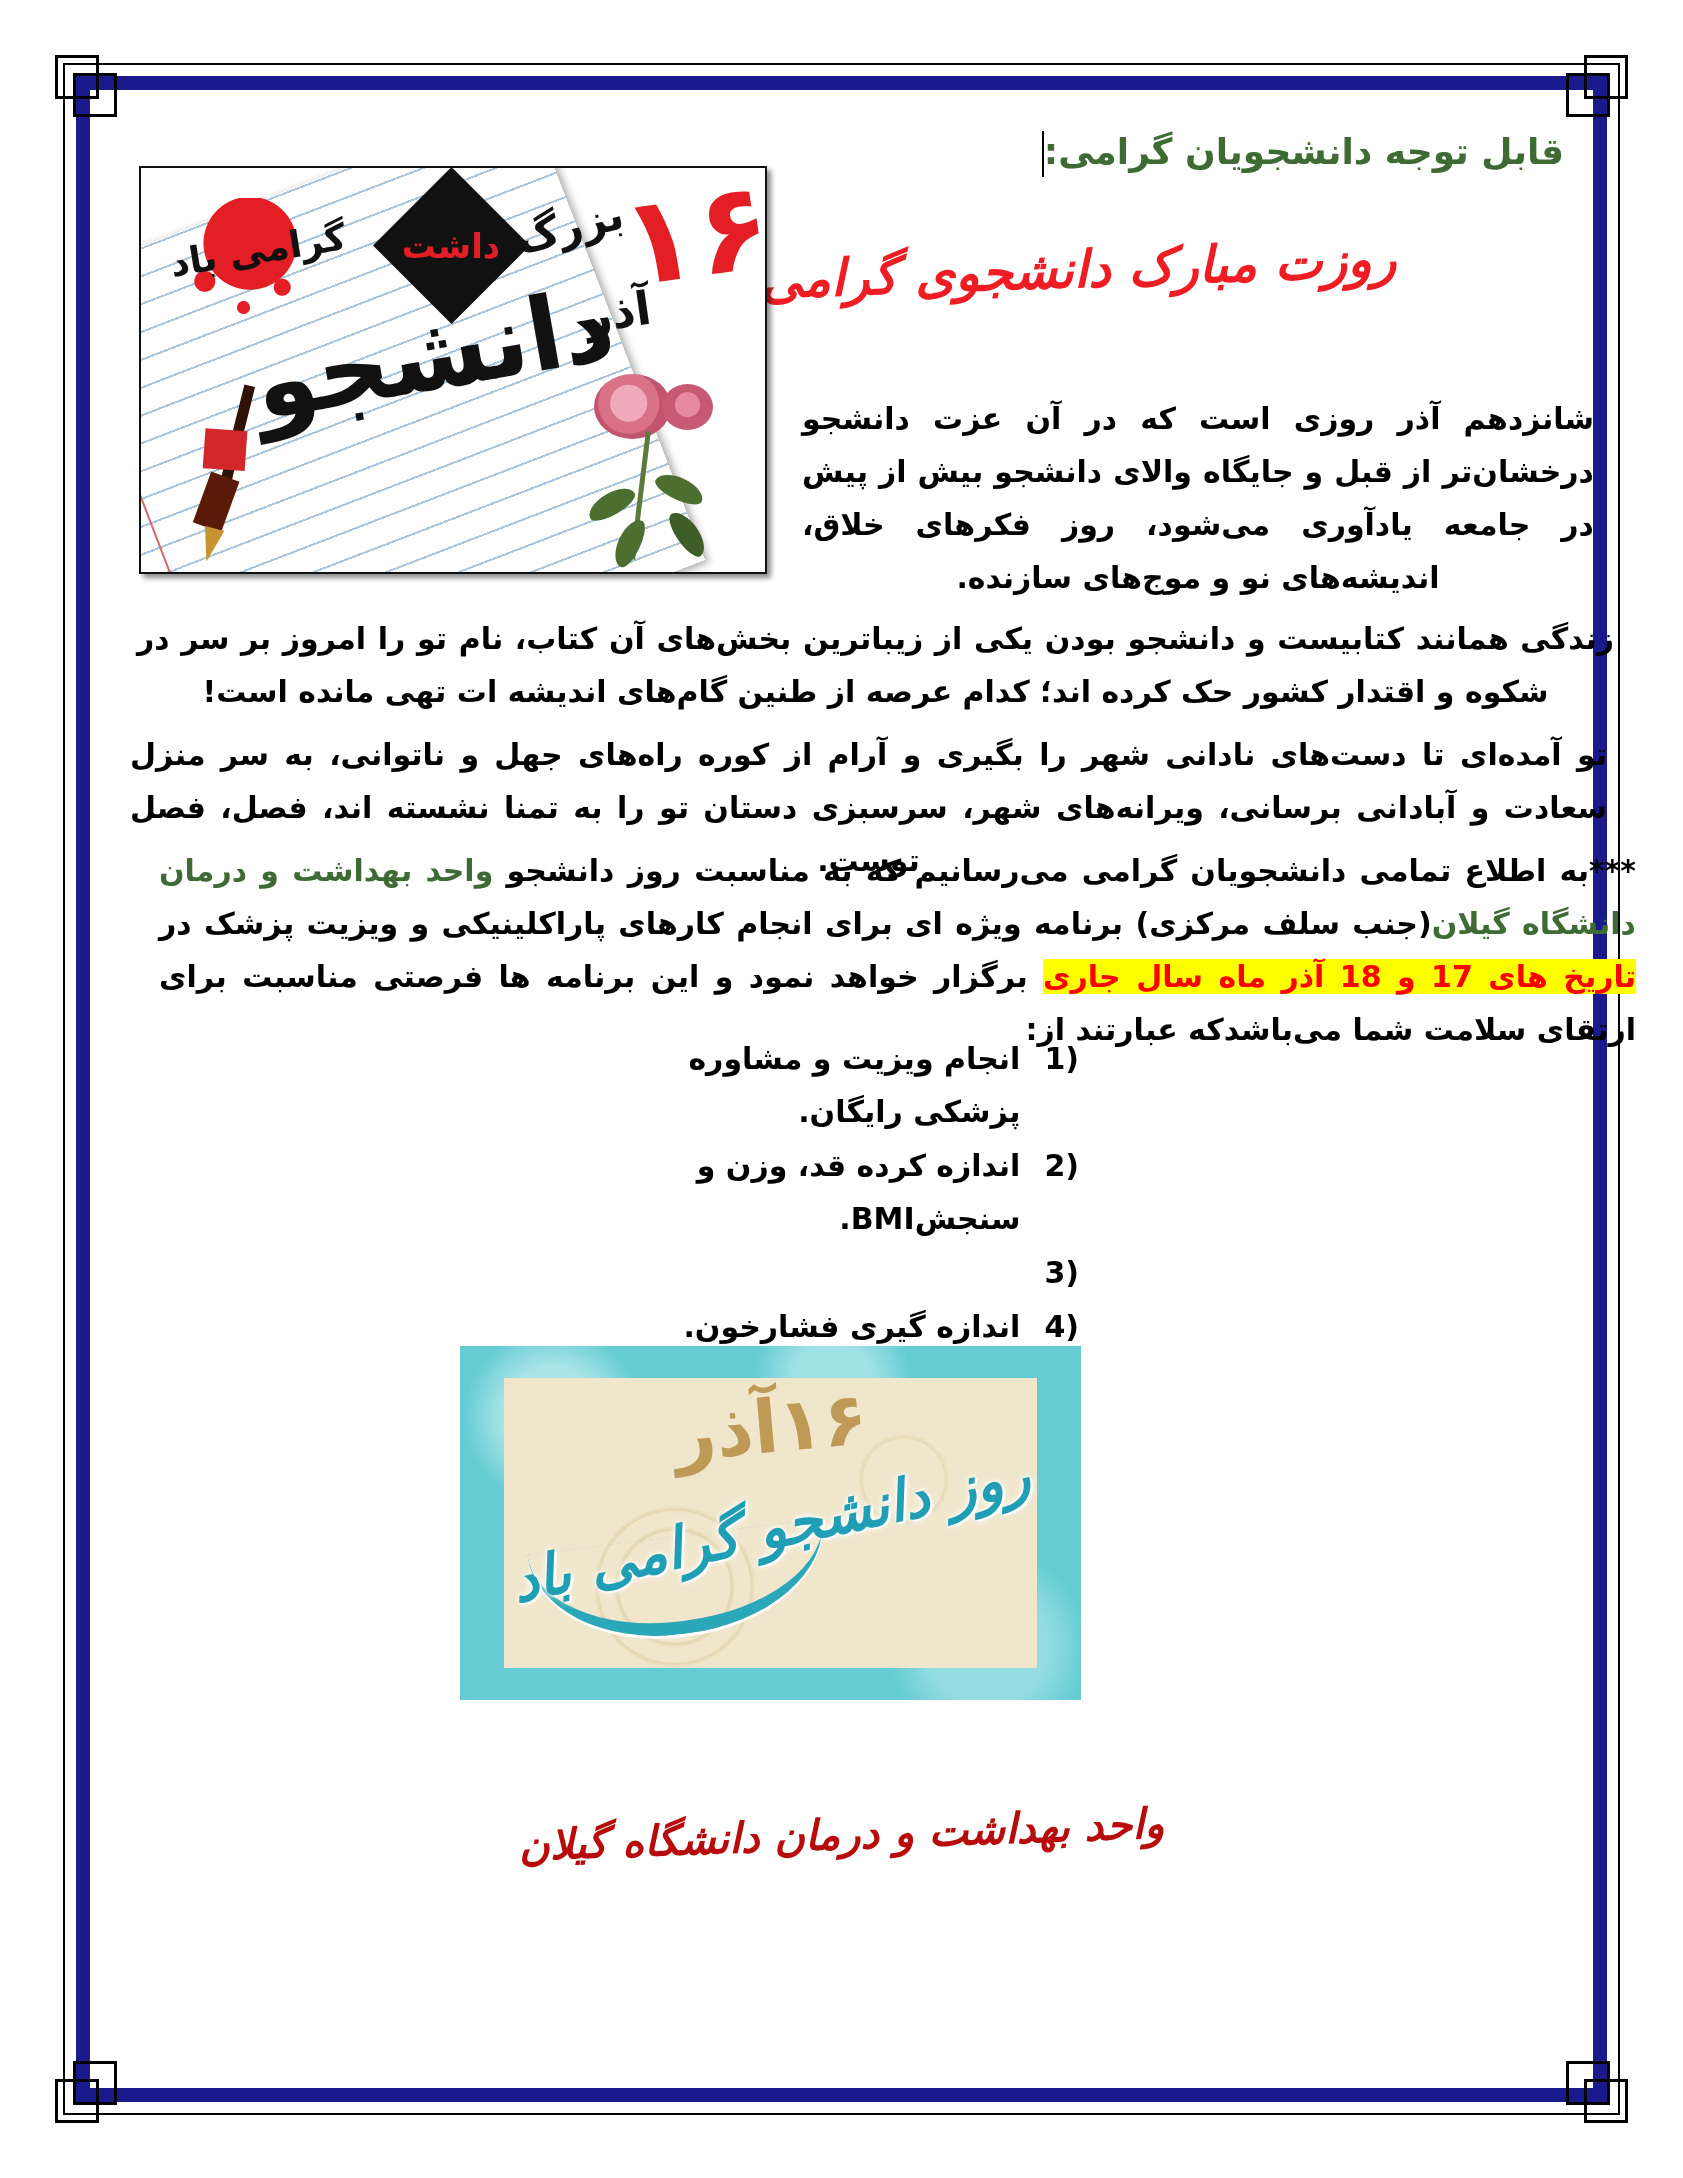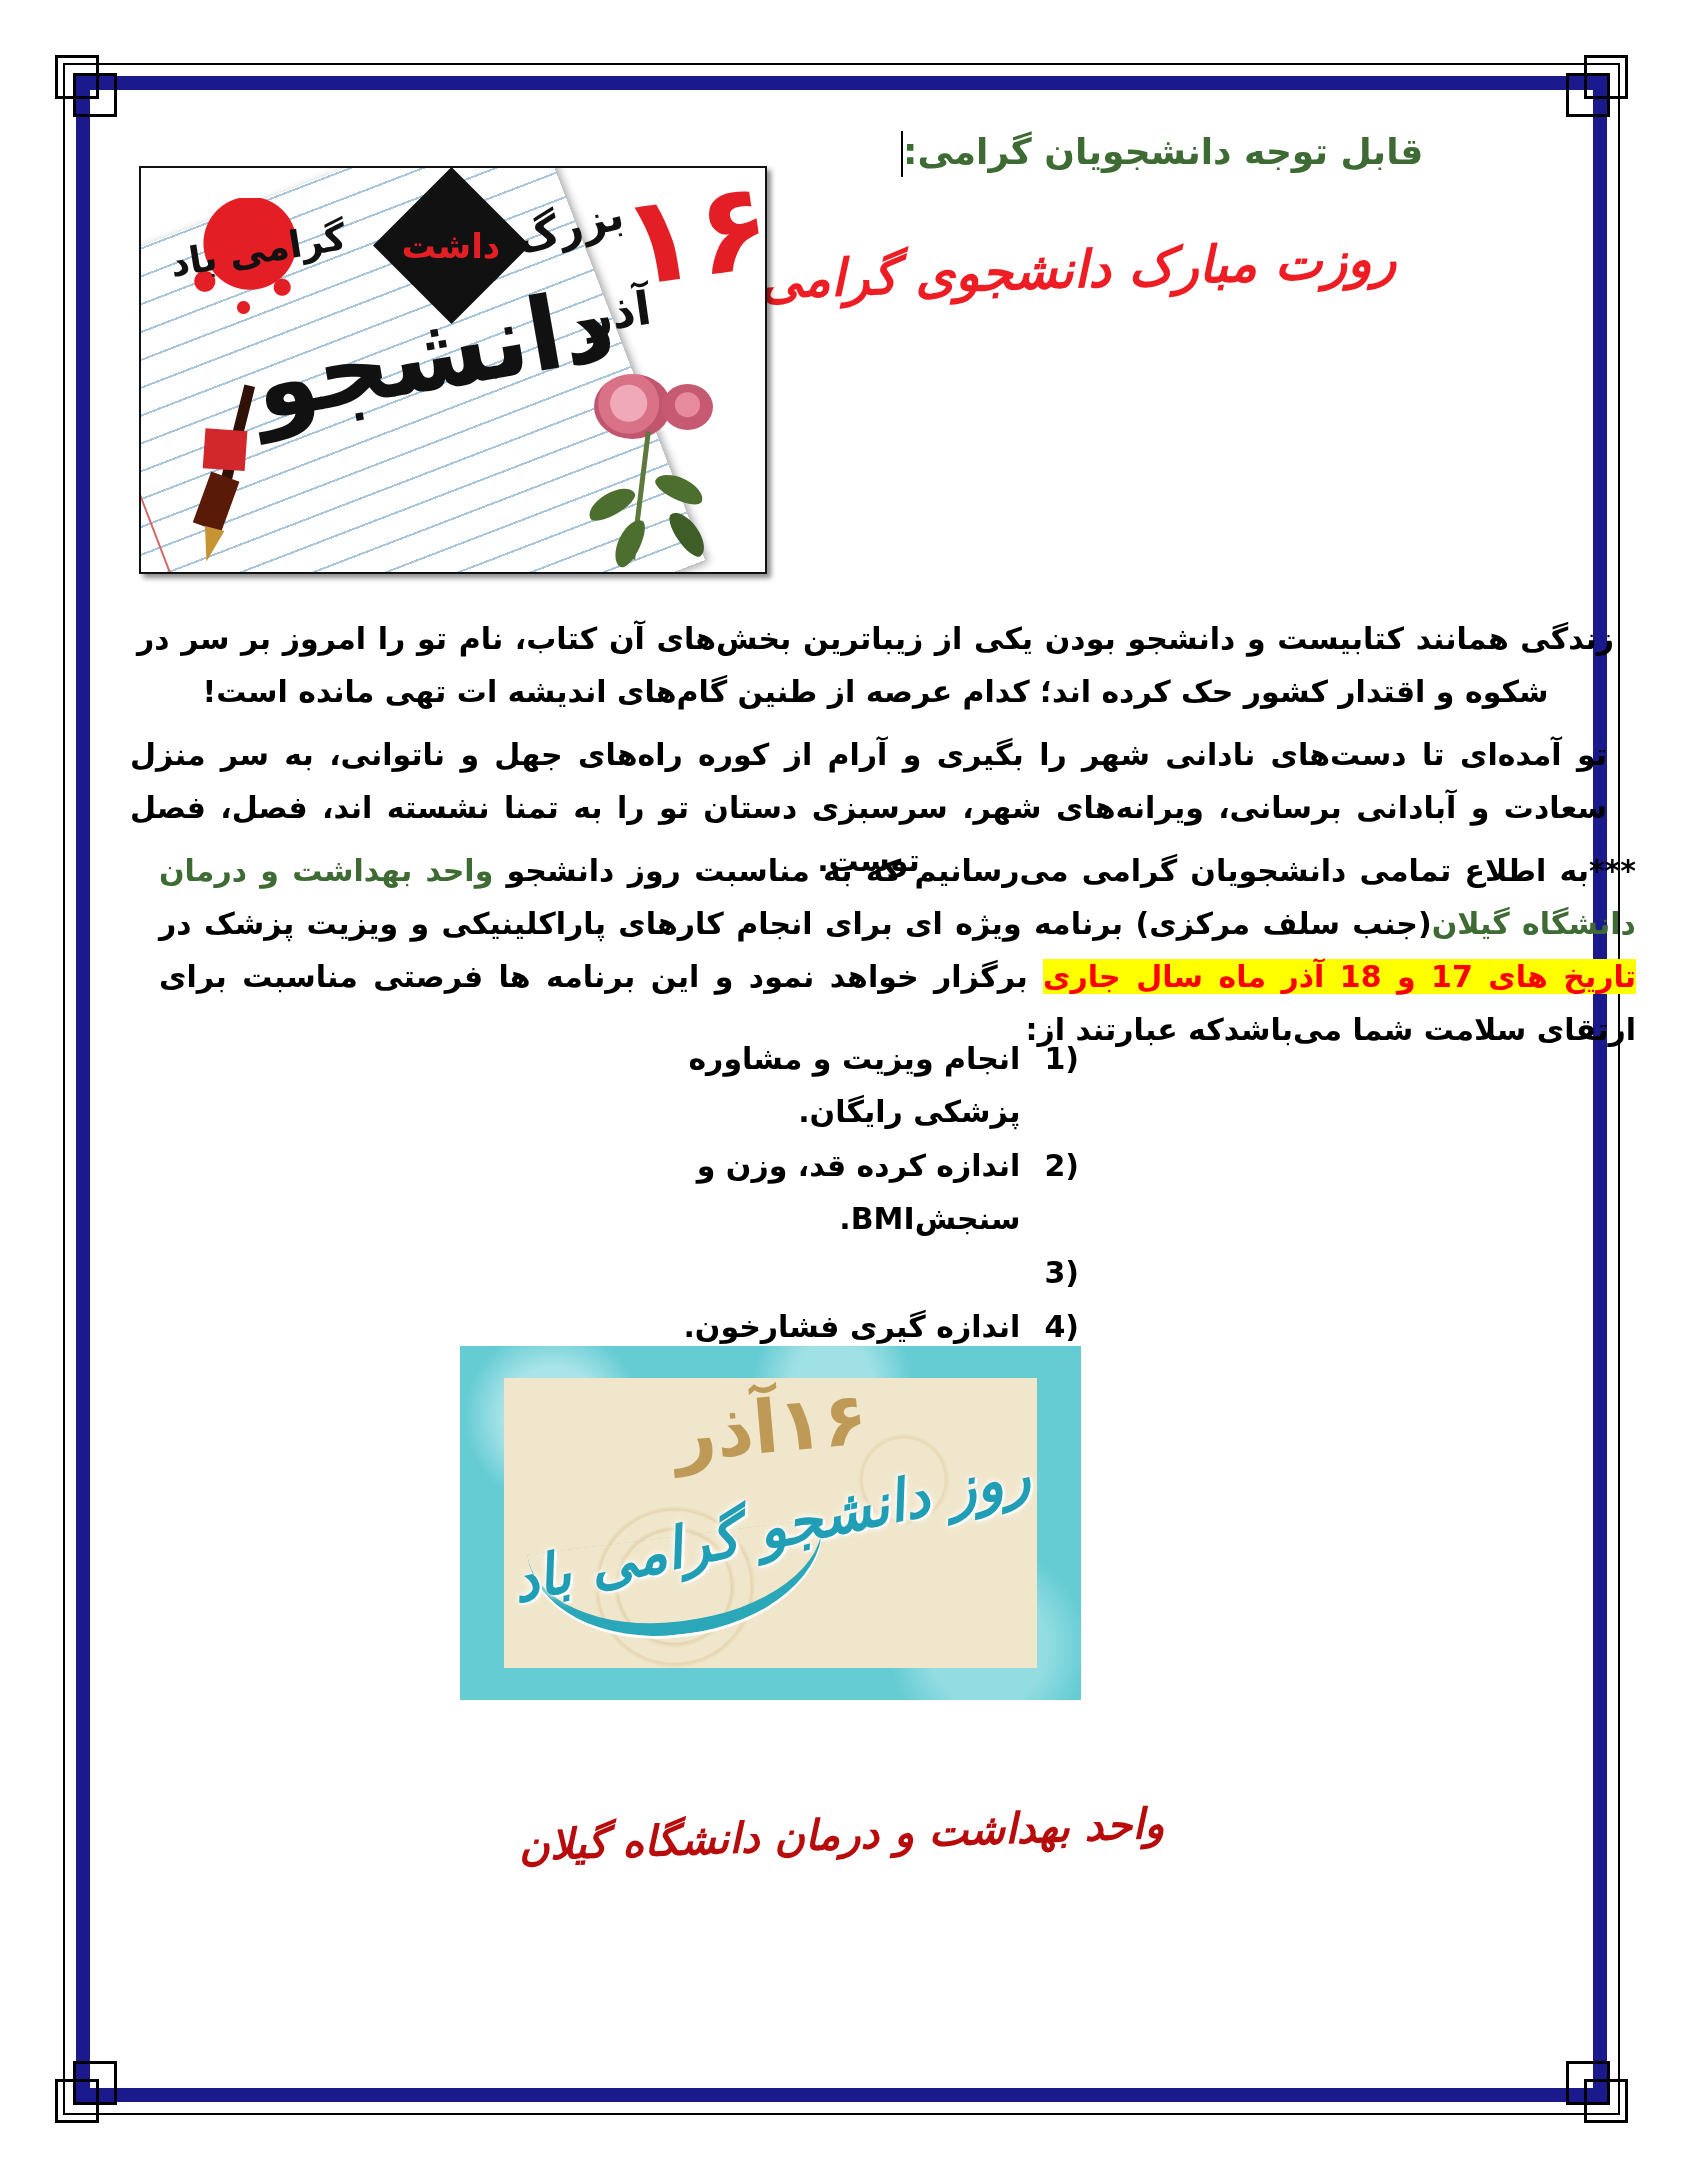--- a/index.html
+++ b/index.html
@@ -8,21 +8,21 @@
   
   .frame-thin{position:absolute;left:63px;top:63px;right:63px;bottom:63px;border:2px solid #000;}
   .frame-navy{position:absolute;left:76px;top:76px;right:76px;bottom:76px;border:14px solid #1a1a8c;}
   .corner{position:absolute;width:38px;height:38px;border:3px solid #000;background:transparent;}
   .c-tl1{left:55px;top:55px;} .c-tl2{left:73px;top:73px;}
   .c-tr1{right:55px;top:55px;} .c-tr2{right:73px;top:73px;}
   .c-bl1{left:55px;bottom:55px;} .c-bl2{left:73px;bottom:73px;}
   .c-br1{right:55px;bottom:55px;} .c-br2{right:73px;bottom:73px;}
 
   
-  .notice{position:absolute;left:891px;top:131px;width:673px;direction:rtl;text-align:left;
+  .notice{position:absolute;left:891px;top:131px;width:673px;direction:rtl;text-align:right;
           font-size:36px;font-weight:bold;color:#3e6b33;}
   .caret{display:inline-block;width:2px;height:46px;background:#000;vertical-align:middle;margin-left:10px;}
   .greet{position:absolute;left:752px;top:240px;width:653px;direction:rtl;text-align:center;
          font-size:51px;font-weight:bold;font-style:italic;color:#ee1c23;transform:rotate(-2deg);}
 
   
   .para{position:absolute;direction:rtl;text-align:justify;text-align-last:center;
         font-size:30px;font-weight:bold;color:#000;line-height:53px;}
   .p1{left:802px;top:392px;width:792px;}
   .p2{left:117px;top:612px;width:1477px;margin-left:20px;}
@@ -143,20 +143,21 @@
       <div class="bloom"></div>
       <div class="bloom2"></div>
       <div class="stem"></div>
       <div class="leaf l1"></div>
       <div class="leaf l2"></div>
       <div class="leaf l3"></div>
       <div class="leaf l4"></div>
     </div>
   </div>
 
+  <div class="para p1">شانزدهم آذر روزی است که در آن عزت دانشجو درخشان‌تر از قبل و جایگاه والای دانشجو بیش از پیش در جامعه یادآوری می‌شود، روز فکرهای خلاق، اندیشه‌های نو و موج‌های سازنده.</div>
   <div class="para p2">زندگی همانند کتابیست و دانشجو بودن یکی از زیباترین بخش‌های آن کتاب، نام تو را امروز بر سر در شکوه و اقتدار کشور حک کرده اند؛ کدام عرصه از طنین گام‌های اندیشه ات تهی مانده است!</div>
   <div class="para p3">تو آمده‌ای تا دست‌های نادانی شهر را بگیری و آرام از کوره راه‌های جهل و ناتوانی، به سر منزل سعادت و آبادانی برسانی، ویرانه‌های شهر، سرسبزی دستان تو را به تمنا نشسته اند، فصل، فصل توست.</div>
   <div class="para p4">
     <span>***به اطلاع تمامی دانشجویان گرامی می‌رسانیم که به مناسبت روز دانشجو </span><span class="green-inline">واحد بهداشت و درمان دانشگاه گیلان</span><span>(جنب سلف مرکزی) برنامه ویژه ای برای انجام کارهای پاراکلینیکی و ویزیت پزشک در </span><span class="hl">تاریخ های 17 و 18 آذر ماه سال جاری</span><span> برگزار خواهد نمود و این برنامه ها فرصتی مناسبت برای ارتقای سلامت شما می‌باشدکه عبارتند از:</span>
   </div>
 
   <div class="list">
     <div class="li">
       <span class="num">1)</span>
       <span>انجام ویزیت و مشاوره پزشکی رایگان.</span>

